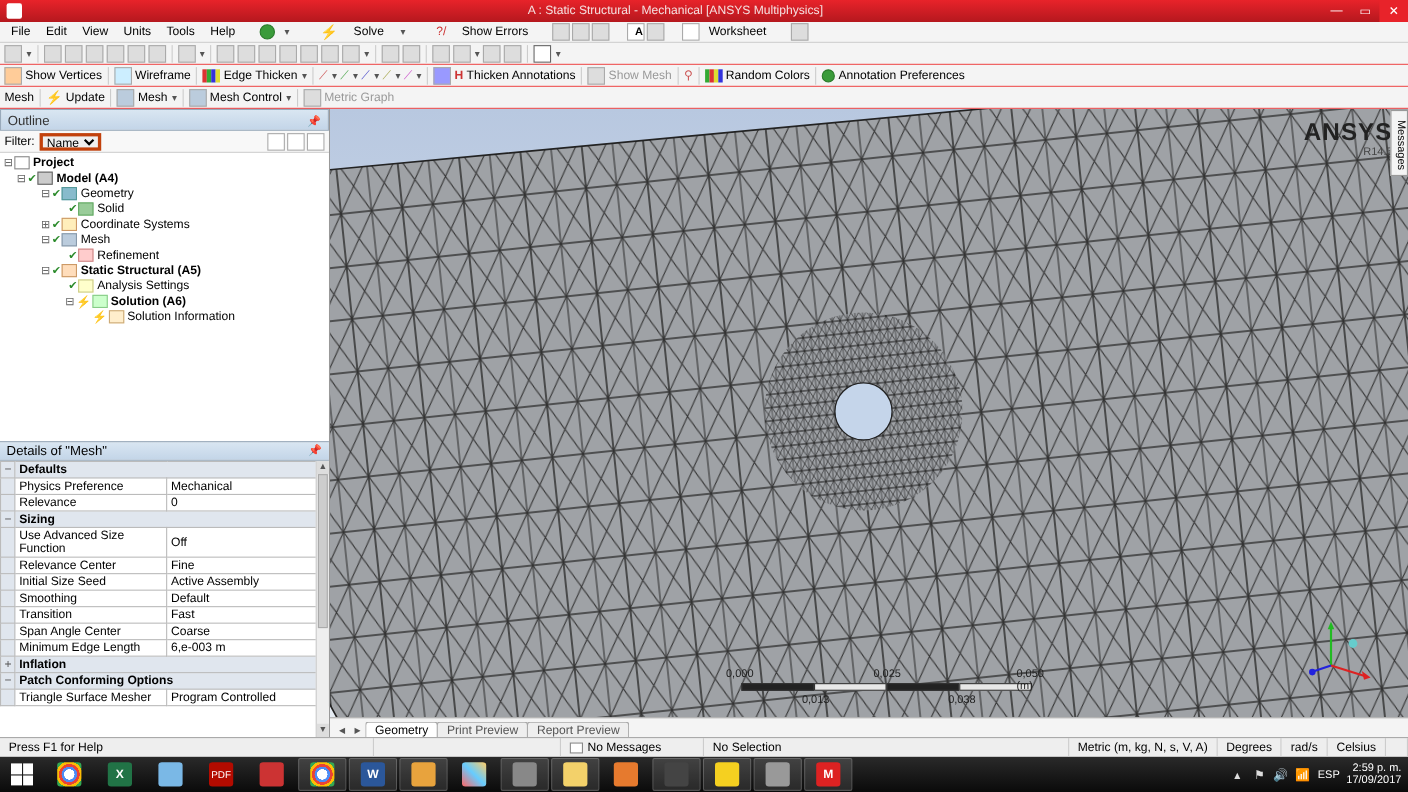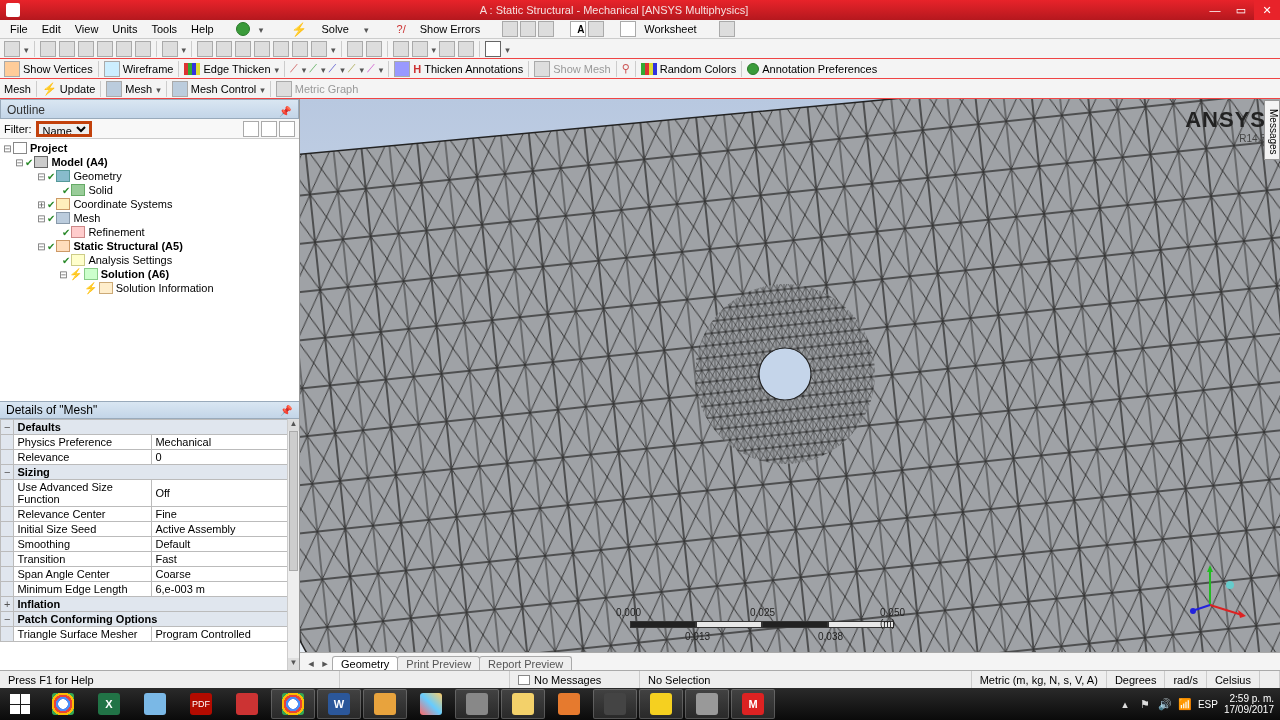--- a/index.html
+++ b/index.html
@@ -451,21 +451,21 @@
       <circle cx="485" cy="275" r="90" fill="url(#trifine)"></circle>
       <circle cx="485" cy="275" r="26" fill="#c5d5ea" stroke="#222" stroke-width="1.2"></circle>
     </svg>
 
     <div class="ansys-logo">
       <div class="big">ANSYS</div>
       <div class="small">R14.5</div>
     </div>
 
     <div class="scale-bar">
-      <div style="position:relative;">
+      <div style="position:relative;margin-left:44px;">
         <div class="scale-seg">
           <div class="seg dark"></div>
             <div class="seg light"></div>
             <div class="seg dark"></div>
             <div class="seg light"></div>
         </div>
         <span class="scale-lbl" style="left:-14px;top:-14px">0,000</span>
         <span class="scale-lbl" style="left:120px;top:-14px">0,025</span>
         <span class="scale-lbl" style="left:250px;top:-14px">0,050 (m)</span>
         <span class="scale-lbl" style="left:55px;top:10px">0,013</span>

